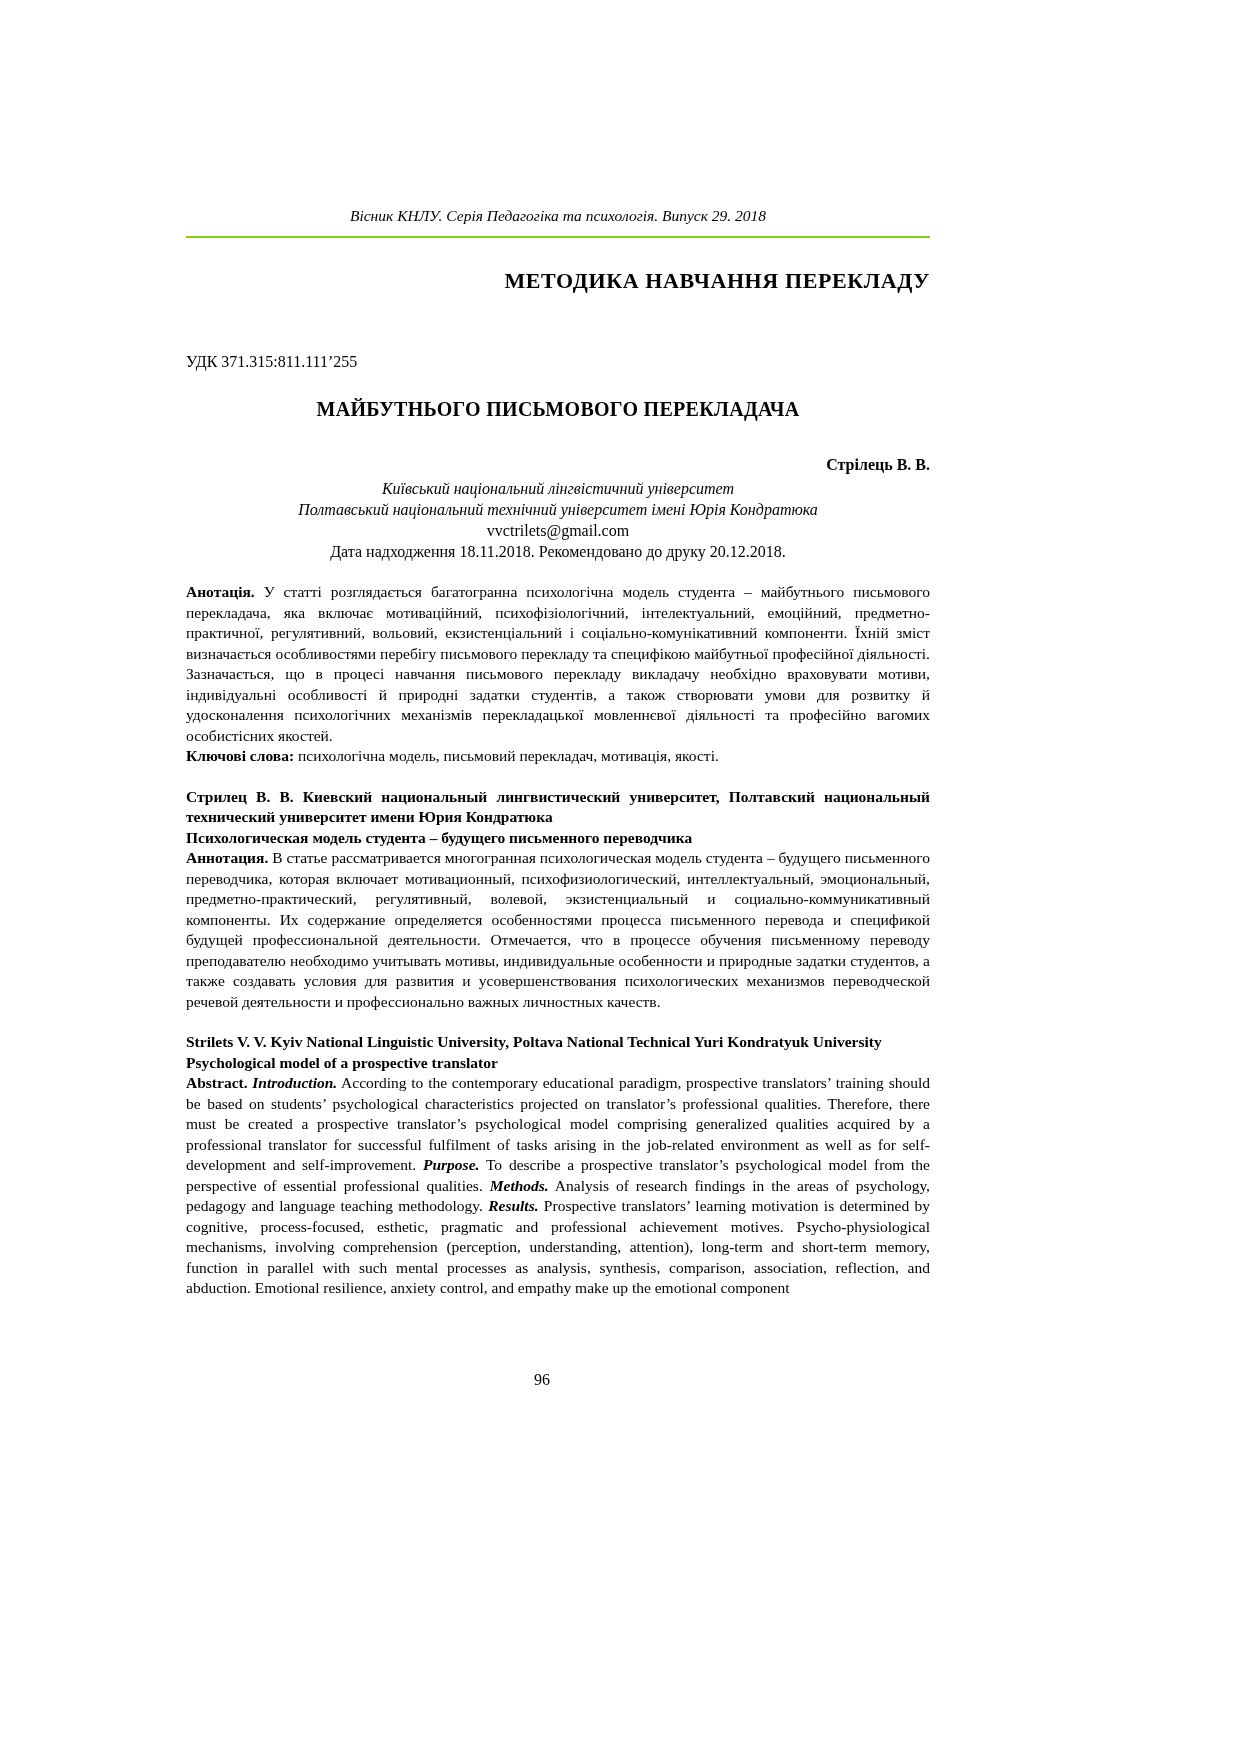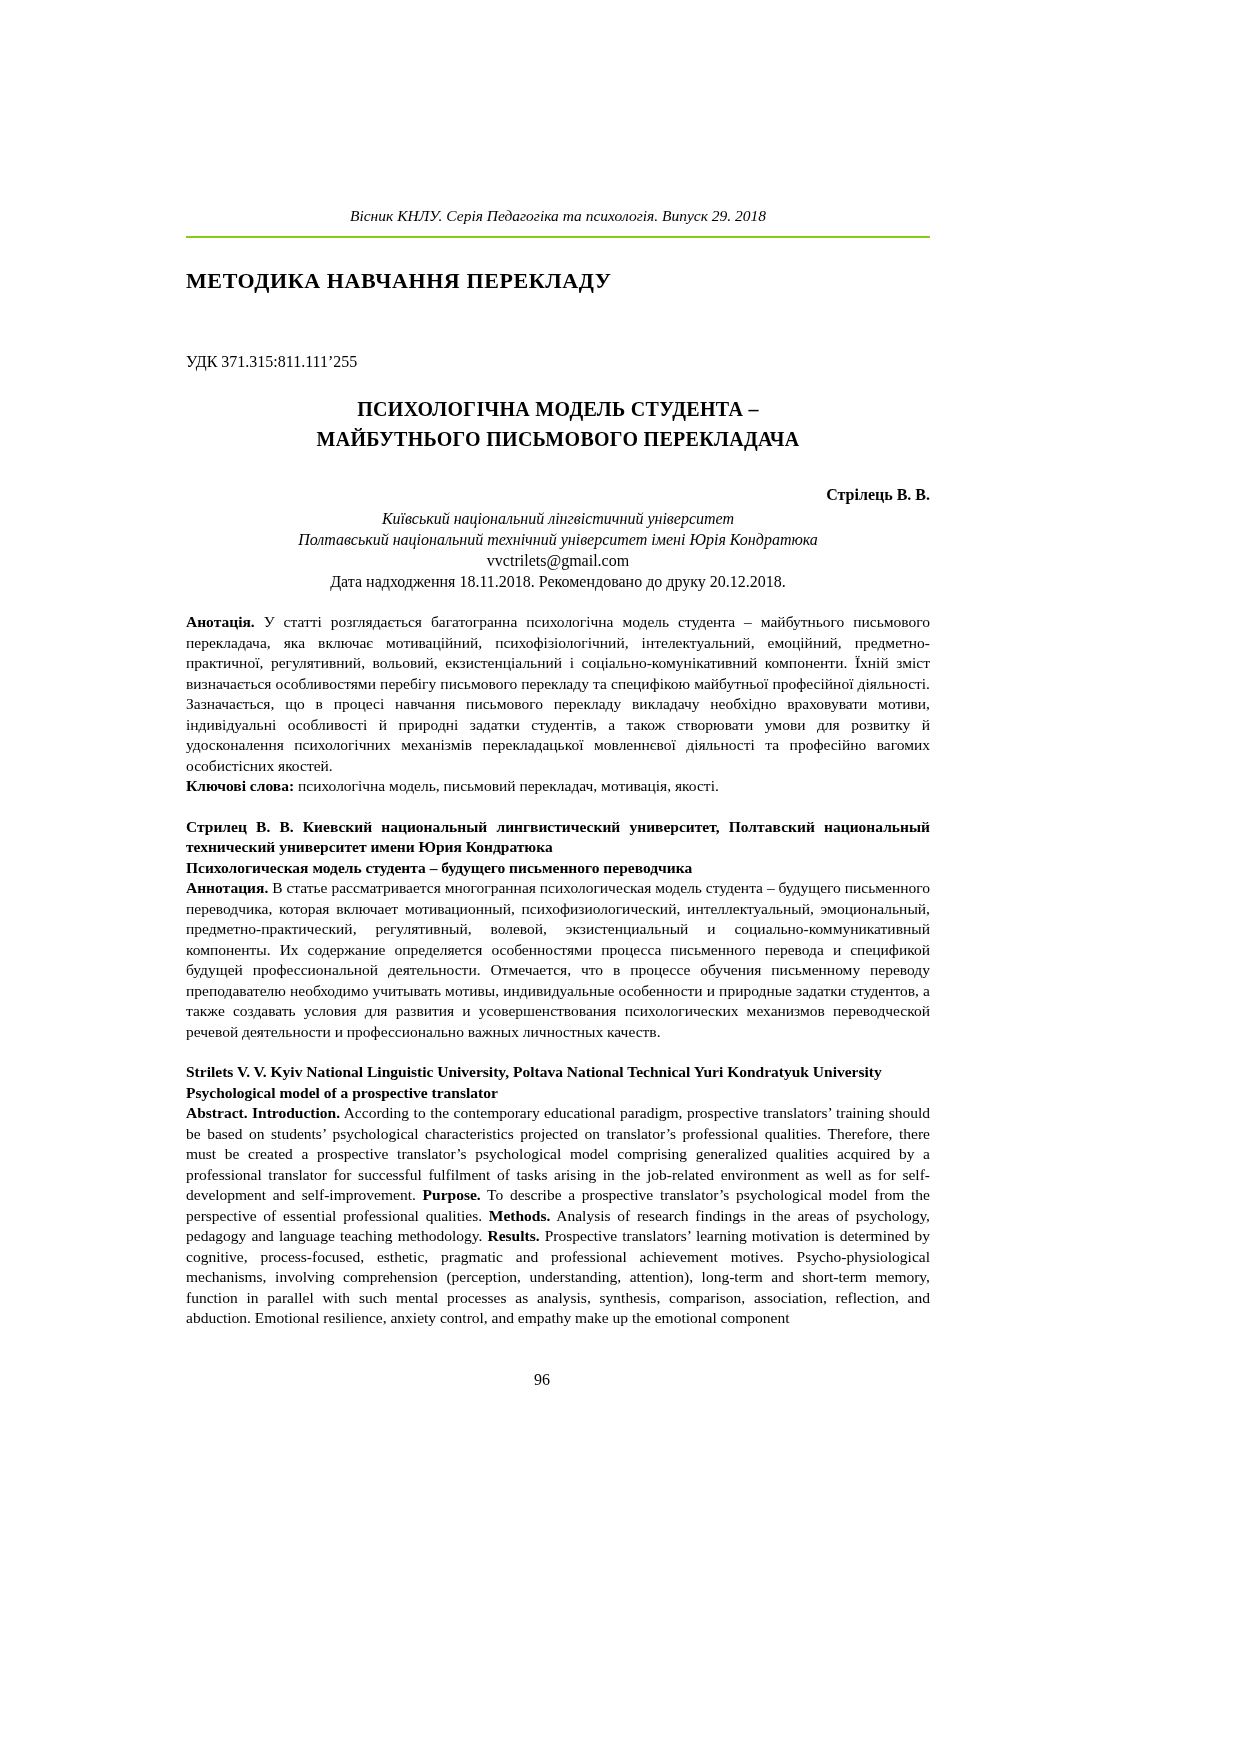--- a/index.html
+++ b/index.html
@@ -25,21 +25,21 @@
   .running-head {
     text-align: center;
     font-style: italic;
     font-size: 15.5px;
     line-height: 19px;
     padding-bottom: 11px;
     border-bottom: 2px solid #84cc16;
   }
   .section-title {
     margin: 30px 0 0 0;
-    text-align: left;
+    text-align: right;
     font-size: 22px;
     font-weight: bold;
     letter-spacing: 0.6px;
     line-height: 26px;
   }
   .udc {
     margin-top: 58px;
     font-size: 16px;
     line-height: 20px;
   }
@@ -72,21 +72,21 @@
     line-height: 21px;
   }
   .block { margin-top: 20px; }
   .para {
     margin: 0;
     font-size: 15.5px;
     line-height: 20.5px;
     text-align: justify;
   }
   .bold { font-weight: bold; }
-  .bi { font-weight: bold; }
+  .bi { font-weight: bold; font-style: italic; }
   .page-number {
     position: absolute;
     left: 170px;
     top: 1370px;
     width: 744px;
     text-align: center;
     font-size: 16px;
     line-height: 20px;
   }
 </style>
@@ -98,21 +98,20 @@
 
     <div class="running-head">
       <span>Вісник КНЛУ. Серія Педагогіка та психологія. Випуск 29. 2018</span>
     </div>
 
     <div class="section-title">МЕТОДИКА НАВЧАННЯ ПЕРЕКЛАДУ</div>
 
     <div class="udc">УДК 371.315:811.111’255</div>
 
     <div class="article-title">
-        <span class="title-line">ПСИХОЛОГІЧНА МОДЕЛЬ СТУДЕНТА –</span>
         <span class="title-line">МАЙБУТНЬОГО ПИСЬМОВОГО ПЕРЕКЛАДАЧА</span>
       </div>
 
     <div class="byline">Стрілець В. В.</div>
     <div class="affiliation first">Київський національний лінгвістичний університет</div>
     <div class="affiliation">Полтавський національний технічний університет імені Юрія Кондратюка</div>
     <div class="centered-line">vvctrilets@gmail.com</div>
     <div class="centered-line">Дата надходження 18.11.2018. Рекомендовано до друку 20.12.2018.</div>
 
     <div class="block">

